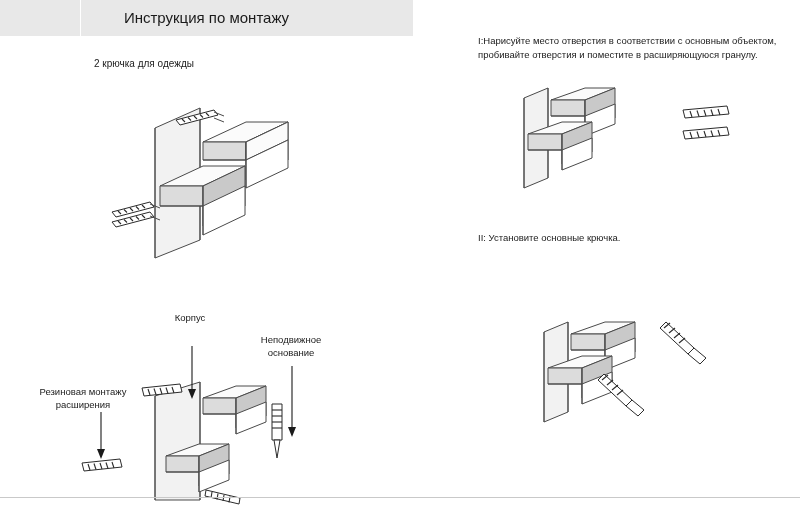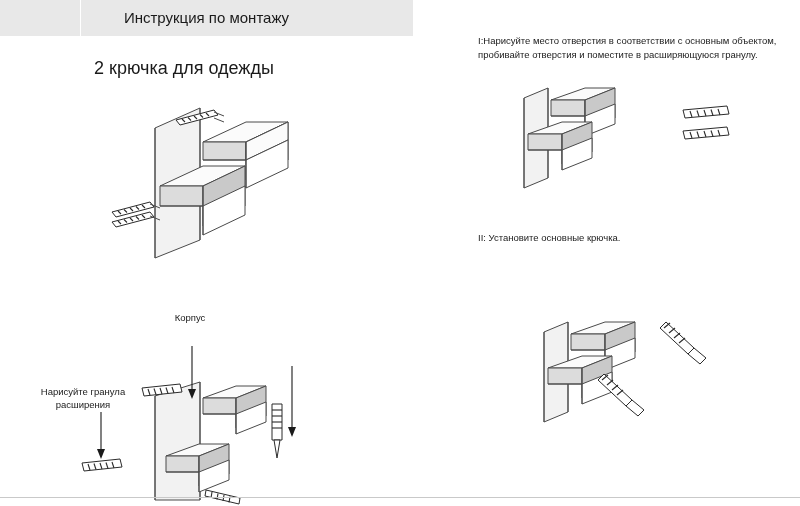--- a/index.html
+++ b/index.html
@@ -55,21 +55,21 @@
     left: 0;
     bottom: 8px;
     width: 800px;
     height: 1px;
     background: #c9c9c9;
   }
   .subtitle {
     position: absolute;
     left: 94px;
     top: 58px;
-    font-size: 18px;
+    font-size: 10px;
     color: #1a1a1a;
   }
   .step-text {
     position: absolute;
     font-size: 9.5px;
     line-height: 1.45;
     color: #1a1a1a;
     white-space: pre-line;
   }
   #step1-text { left: 478px; top: 34px; width: 330px; }
@@ -113,23 +113,25 @@
   <div class="header-band"></div>
   <div class="vert-divider"></div>
   <div class="header-title">Инструкция по монтажу</div>
 
   <div class="subtitle">2 крючка для одежды</div>
 
   <div class="step-text" id="step1-text">I:Нарисуйте место отверстия в соответствии с основным объектом,
 пробивайте отверстия и поместите в расширяющуюся гранулу.</div>
   <div class="step-text" id="step2-text">II: Установите основные крючка.</div>
 
-  <div class="callout" id="callout-granule">Нарисуйте гранула
+  <div class="callout" id="callout-granule">Резиновая монтажу
 расширения</div>
   <div class="callout" id="callout-body">Корпус</div>
+  <div class="callout" id="callout-base">Неподвижное
+основание</div>
 
   <svg class="art" viewBox="0 0 800 506">
 
     <g>
 
       <polygon class="f-plate" points="155,128 200,108 200,240 155,258"></polygon>
       <line class="ln" x1="155" y1="128" x2="155" y2="258"></line>
       <line class="ln" x1="200" y1="108" x2="200" y2="240"></line>
 
       <polygon class="f-top" points="203,142 246,122 288,122 246,142"></polygon>

